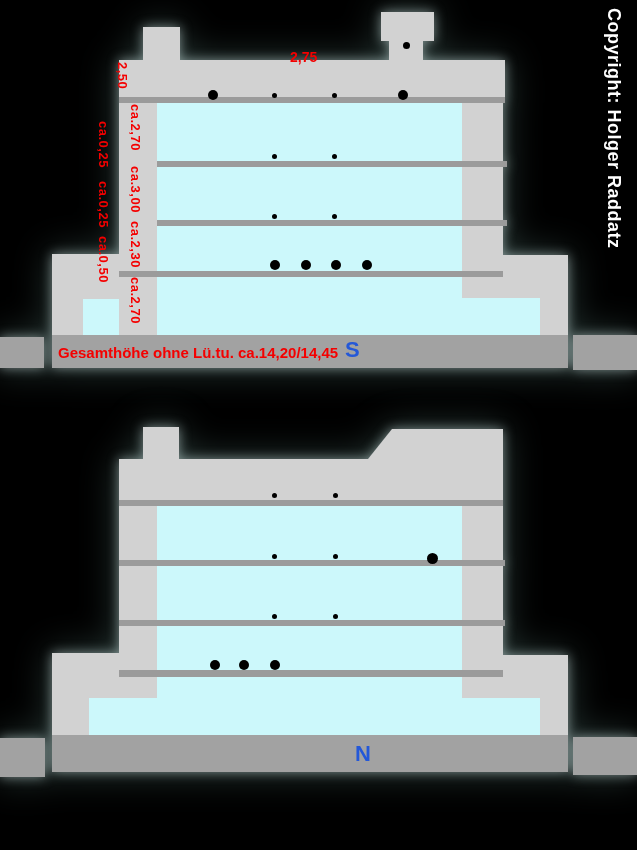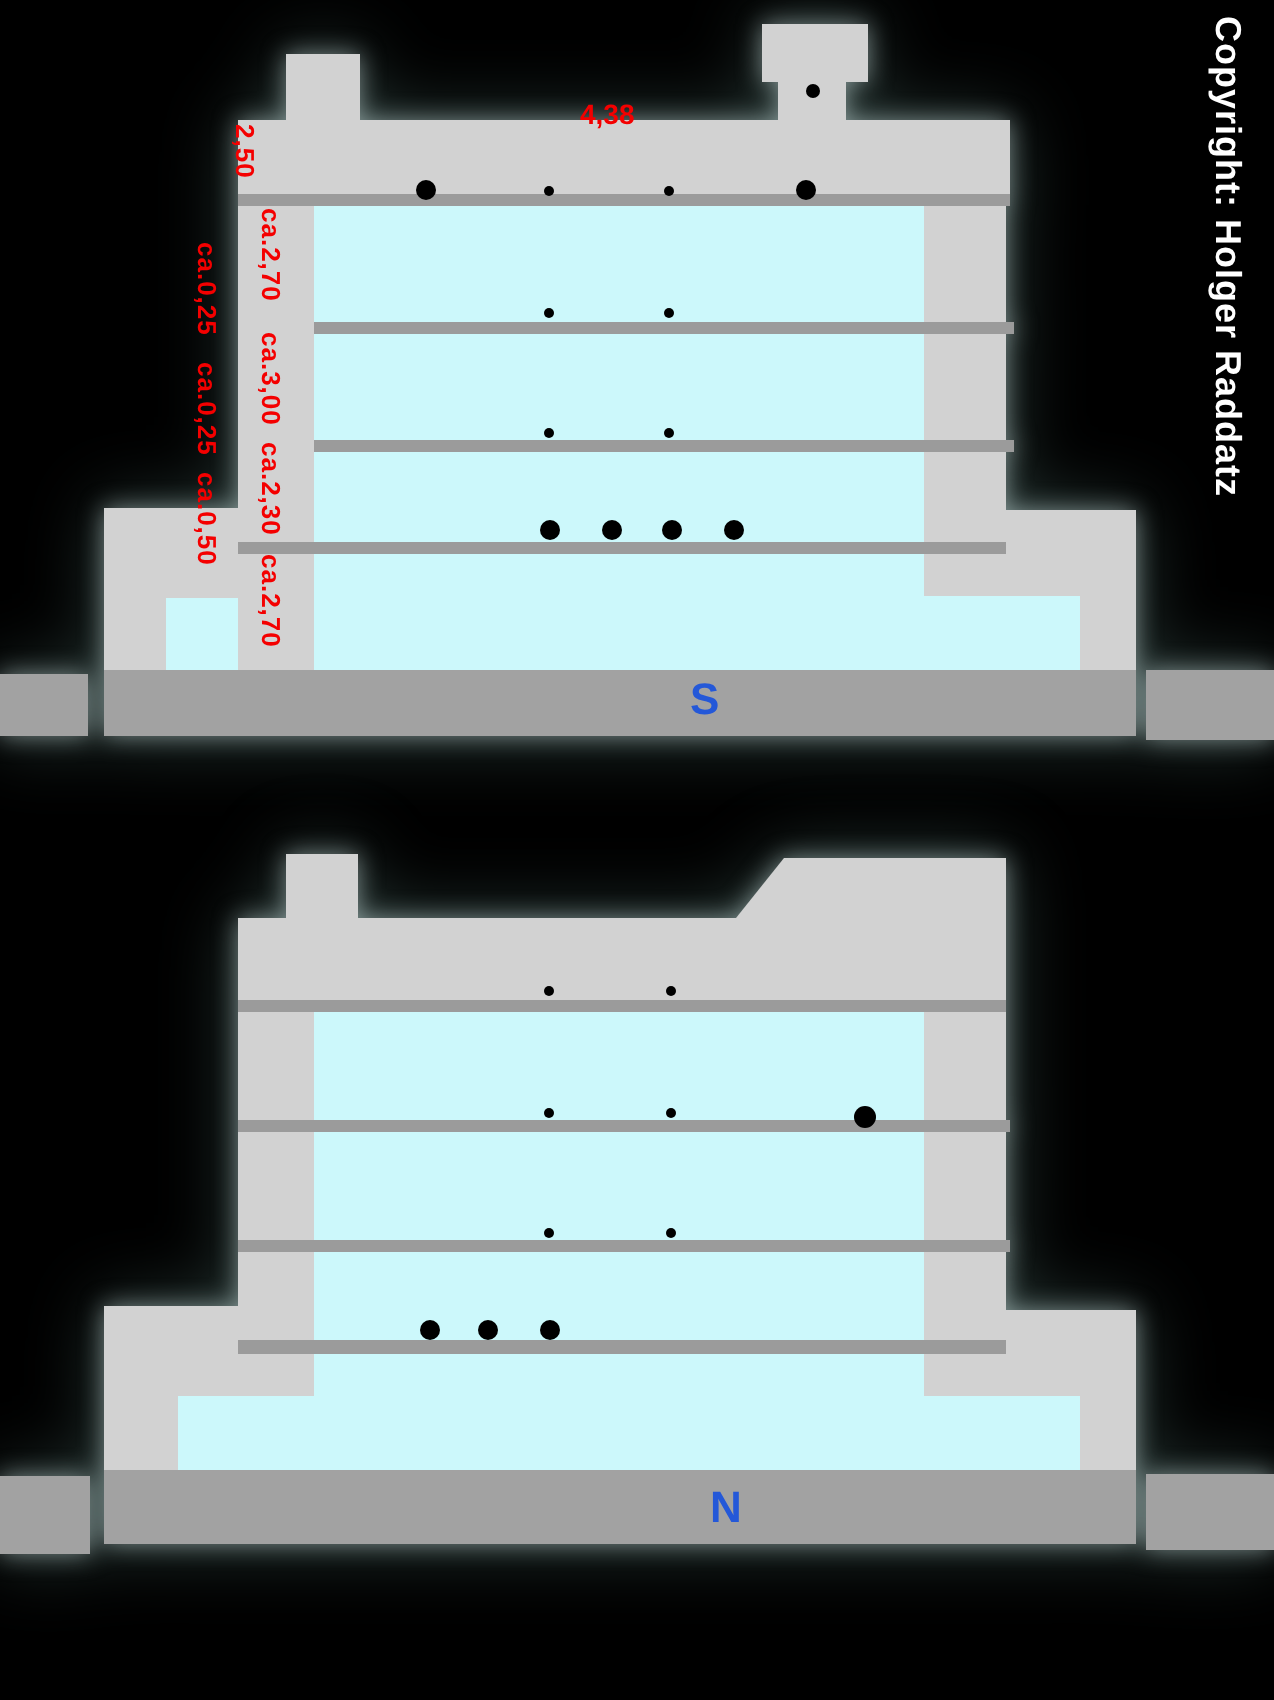--- a/index.html
+++ b/index.html
@@ -85,29 +85,30 @@
     <div class="dot" style="left:272px;top:154px;width:5px;height:5px;"></div>
     <div class="dot" style="left:332px;top:154px;width:5px;height:5px;"></div>
     <div class="dot" style="left:272px;top:214px;width:5px;height:5px;"></div>
     <div class="dot" style="left:332px;top:214px;width:5px;height:5px;"></div>
     <div class="dot" style="left:270px;top:260px;width:10px;height:10px;"></div>
     <div class="dot" style="left:301px;top:260px;width:10px;height:10px;"></div>
     <div class="dot" style="left:331px;top:260px;width:10px;height:10px;"></div>
     <div class="dot" style="left:362px;top:260px;width:10px;height:10px;"></div>
   </div>
 
-  <div class="htext" style="left:290px;top:49px;">4,38</div>
+  <div class="htext" style="left:290px;top:49px;">2,75</div>
   <div class="vtext" style="left:115px;top:62px;">2,50</div>
   <div class="vtext" style="left:128px;top:104px;">ca.2,70</div>
   <div class="vtext" style="left:128px;top:166px;">ca.3,00</div>
   <div class="vtext" style="left:128px;top:221px;">ca.2,30</div>
   <div class="vtext" style="left:128px;top:277px;">ca.2,70</div>
   <div class="vtext" style="left:96px;top:121px;">ca.0,25</div>
   <div class="vtext" style="left:96px;top:181px;">ca.0,25</div>
   <div class="vtext" style="left:96px;top:236px;">ca.0,50</div>
+  <div class="htext" style="left:58px;top:344px;font-size:15px;">Gesamthöhe ohne Lü.tu. ca.14,20/14,45</div>
   <div class="compass" style="left:345px;top:337px;">S</div>
 
   <div class="glow">
     <div class="g" style="left:143px;top:427px;width:36px;height:33px;"></div>
     <div class="g" style="left:119px;top:459px;width:384px;height:47px;"></div>
     <div class="g" style="left:392px;top:429px;width:111px;height:31px;"></div>
     <div class="tri" style="left:368px;top:429px;width:24px;height:30px;"></div>
     <div class="cy" style="left:157px;top:506px;width:305px;height:229px;"></div>
     <div class="g" style="left:119px;top:506px;width:38px;height:193px;"></div>
     <div class="g" style="left:462px;top:506px;width:41px;height:194px;"></div>

